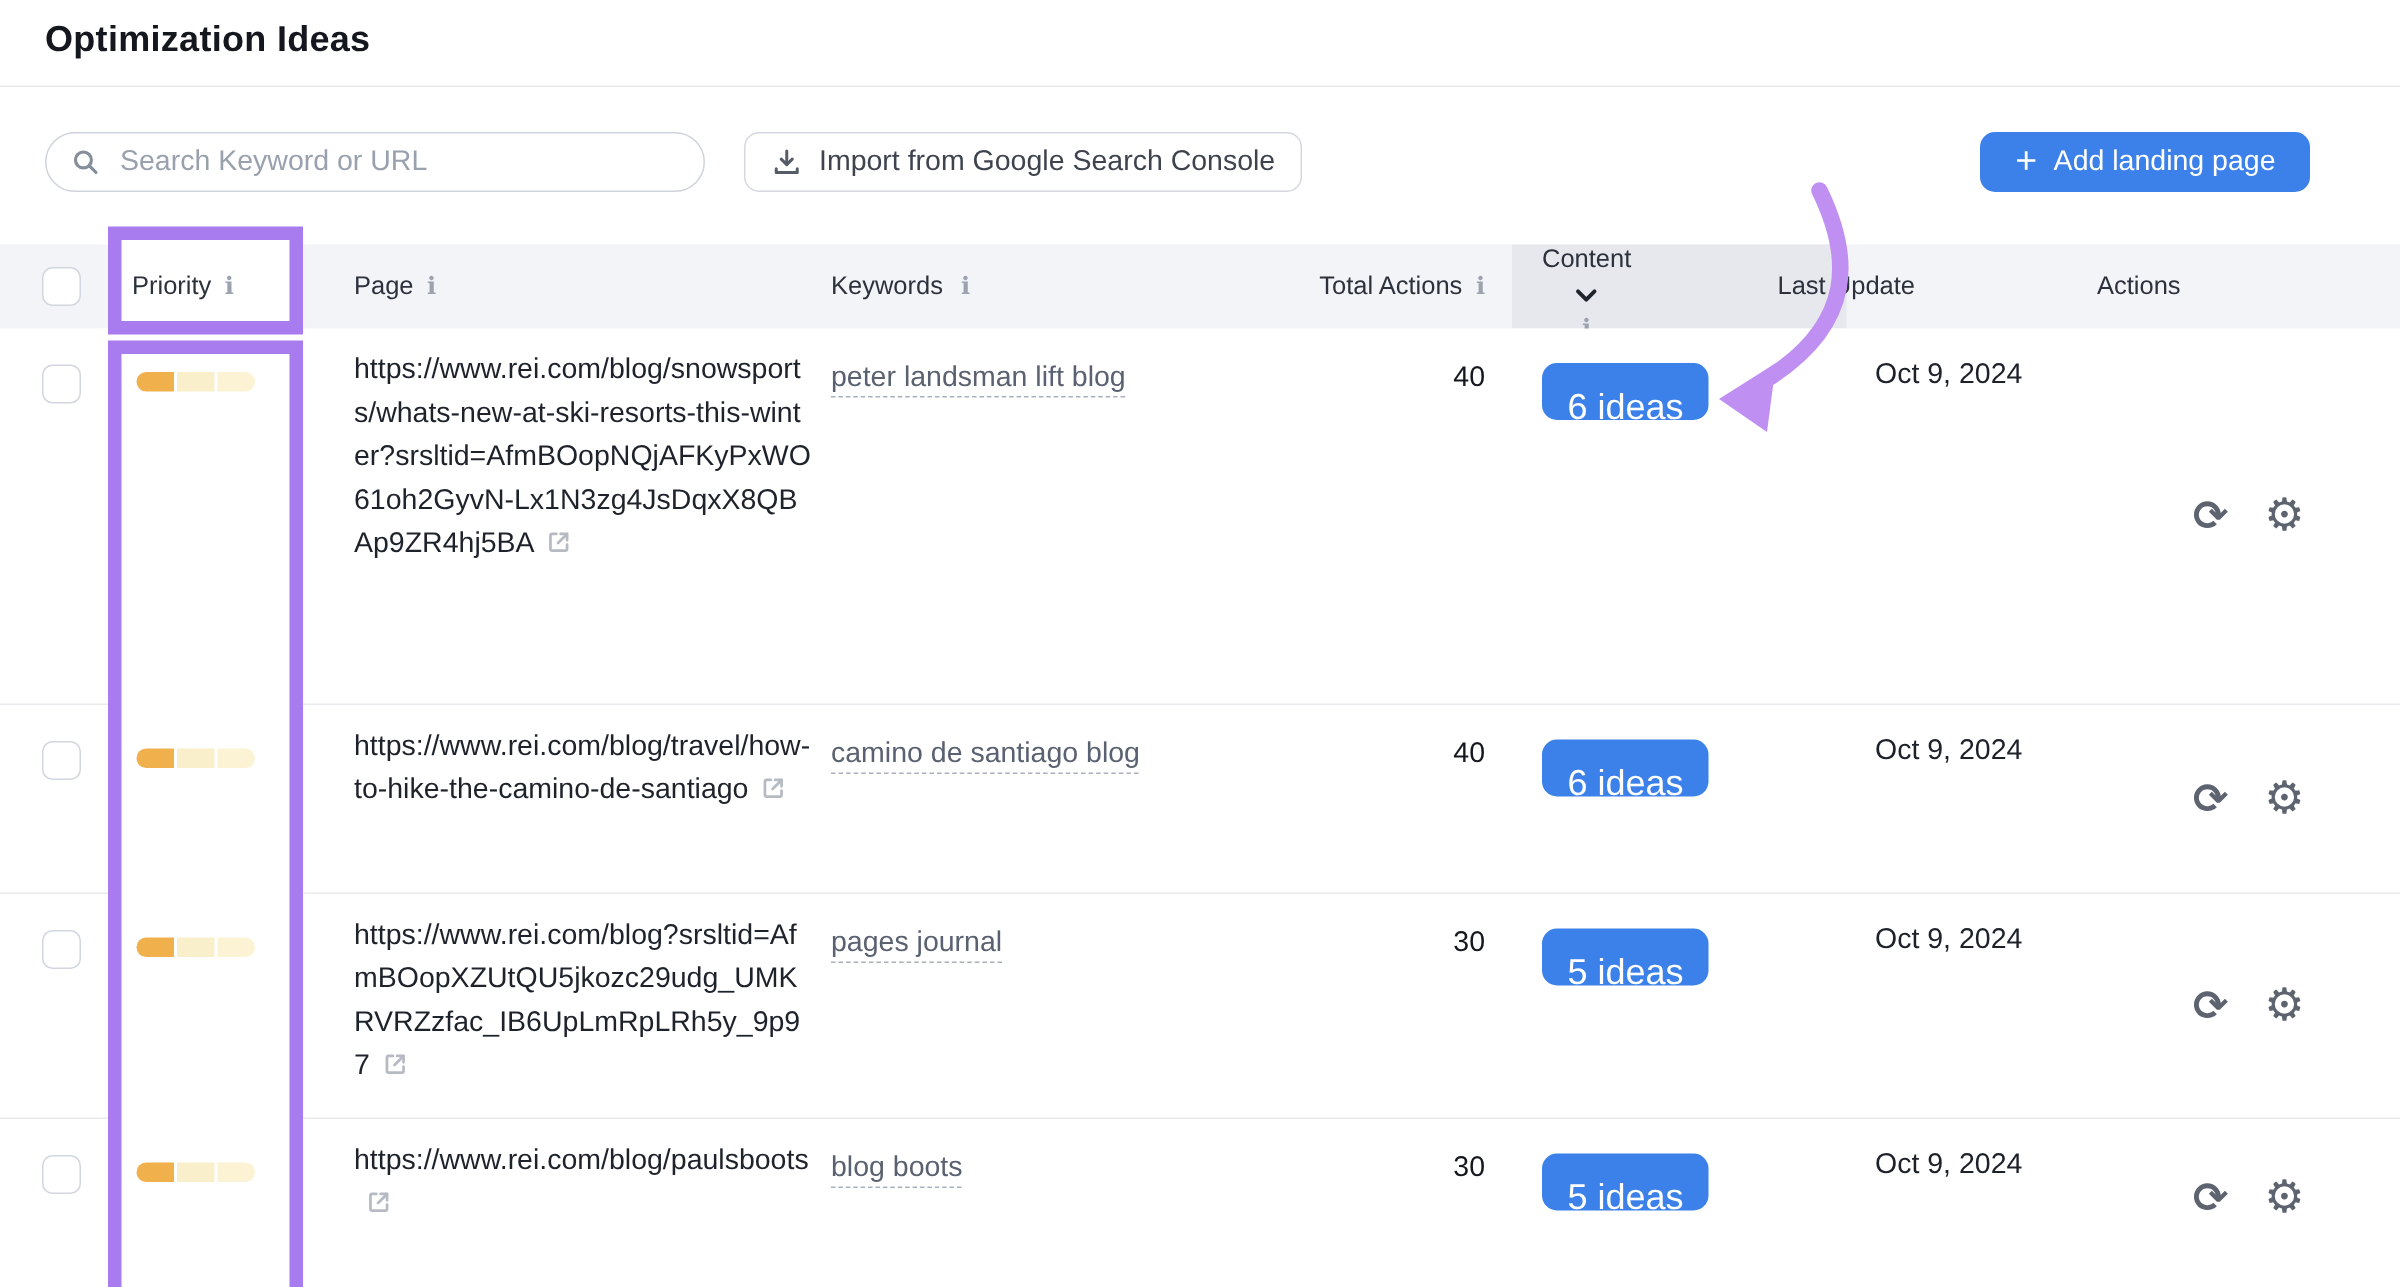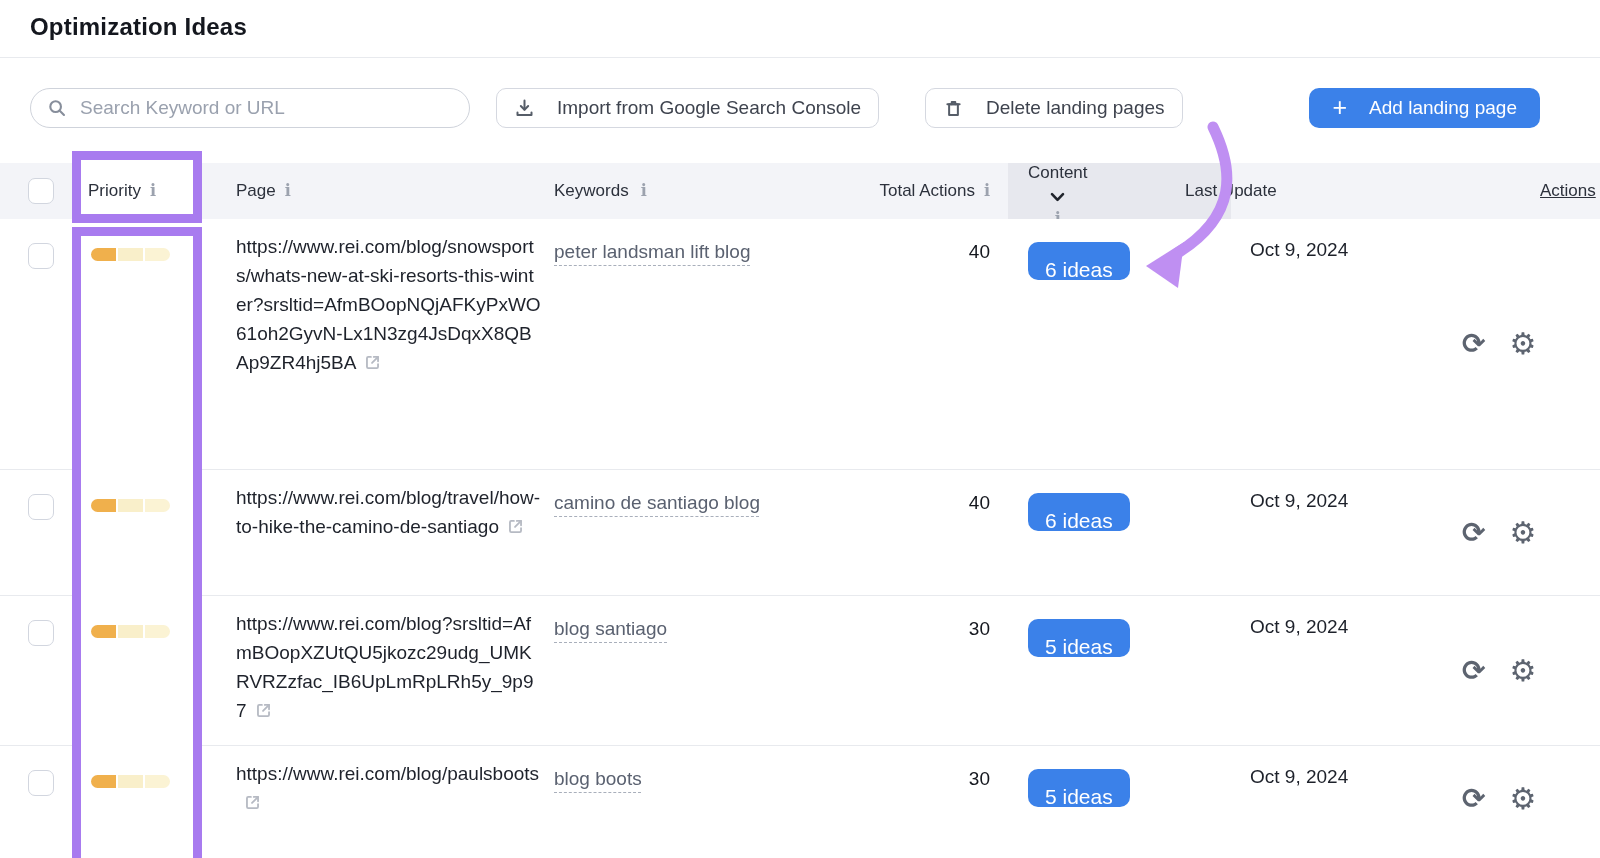--- a/index.html
+++ b/index.html
@@ -8,40 +8,40 @@
 
   
   .titlebar{position:absolute;left:0;top:0;width:1600px;height:57px;border-bottom:1px solid #e8eaee;background:#fff;}
   .page-title{position:absolute;left:30px;top:13px;font-size:24px;font-weight:700;color:#14171e;letter-spacing:.2px;}
 
   
   .search{position:absolute;left:30px;top:88px;width:440px;height:40px;border:1px solid #cfd3db;border-radius:20px;
           display:flex;align-items:center;gap:10px;padding:6px 15px;box-sizing:border-box;background:#fff;}
   .search input{border:0;outline:0;flex:1;font-size:19px;color:#2a2f3a;background:transparent;font-family:inherit;}
   .search input::placeholder{color:#9aa1ae;}
-  .btn{position:absolute;top:88px;height:40px;display:flex;align-items:center;gap:22px;border-radius:10px;
+  .btn{position:absolute;top:88px;height:40px;display:flex;align-items:center;gap:11px;border-radius:10px;
        font-size:19px;box-sizing:border-box;cursor:pointer;font-family:inherit;text-align:center;}
   .btn.outline{background:#fff;border:1px solid #d5d8e0;color:#3e434e;padding:0 17px;}
   .btn-import{left:496px;}
   .btn-delete{left:925px;}
   .btn-add{right:60px;background:#3b81e9;border:none;color:#fff;padding:0 23px;font-weight:500;}
   .plus-glyph{font-size:25px;font-weight:400;line-height:1;margin-top:-2px;}
 
   
   .thead{position:absolute;left:0;top:163px;width:1600px;height:56px;background:#f3f4f8;}
   .content-col-bg{position:absolute;left:1008px;top:0;width:223px;height:56px;background:#e7e8ee;}
   .hcell{position:absolute;top:0;height:56px;display:flex;align-items:center;gap:9px;
          font-size:17px;font-weight:500;color:#2c313c;}
   .h-priority{left:88px;z-index:6;}
   .h-page{left:236px;}
   .h-keywords{left:554px;gap:12px;}
   .h-volume{left:790px;width:200px;justify-content:flex-end;}
   .h-content{left:1028px;flex-direction:column;}
   .h-update{left:1185px;}
-  .h-actions{left:1540px;text-decoration:underline;}
+  .h-actions{left:1398px;}
   .info-icon{font-family:"DejaVu Serif",serif;font-weight:700;font-size:16px;color:#9ca2ae;line-height:1;}
   .sort-icon{display:flex;flex-direction:column;gap:4px;margin-left:3px;}
   .sort-icon i{display:block;height:3px;background:#6a7180;border-radius:1px;}
   .sort-icon i:nth-child(1){width:20px;}
   .sort-icon i:nth-child(2){width:13px;}
   .sort-icon i:nth-child(3){width:7px;}
 
   
   .tbody{position:absolute;left:0;top:219px;width:1600px;}
   .row{position:relative;background:#fff;border-bottom:1px solid #e8eaee;}
@@ -56,21 +56,21 @@
   .seg.e1{background:#f9efca;}
   .seg.e2{background:#fbf3d4;}
   .c-page{position:absolute;left:236px;top:13px;width:306px;font-size:19px;line-height:29px;color:#1e222b;word-break:break-all;}
   .ext-icon{display:inline-block;vertical-align:-3px;margin-left:7px;color:#b6bac3;}
   .c-key{position:absolute;left:554px;top:17px;width:240px;font-size:19px;line-height:31px;}
   .keyword-link{color:#5a6170;cursor:pointer;text-decoration:underline;text-decoration-style:dashed;
                 text-decoration-color:#a9afbb;text-decoration-thickness:1px;text-underline-offset:7px;}
   .c-vol{position:absolute;left:840px;top:22px;width:150px;text-align:right;font-size:19px;font-weight:500;color:#14171e;}
   .c-ideas{position:absolute;left:1028px;top:23px;}
   .ideas-btn{min-width:98px;height:38px;background:#3b81e9;color:#fff;border:none;border-radius:10px;
-             font-size:21px;font-weight:500;padding:16px 17px;box-sizing:border-box;cursor:pointer;font-family:inherit;}
+             font-size:24px;font-weight:500;padding:16px 17px;box-sizing:border-box;cursor:pointer;font-family:inherit;}
   .c-date{position:absolute;left:1250px;top:20px;font-size:19px;color:#1d212a;}
   .c-actions{position:absolute;left:1462px;top:50%;transform:translateY(-50%);display:flex;gap:24px;align-items:center;}
   .r4 .c-actions{top:38px;transform:none;}
   .icon-btn{background:none;border:none;padding:0;cursor:pointer;color:#5d6470;line-height:1;
             font-family:"DejaVu Sans",sans-serif;}
   .refresh-glyph{font-size:28px;font-weight:700;}
   .gear-glyph{font-size:30px;}
 
   
   .hl-box-header{position:absolute;left:72px;top:151px;width:130px;height:72px;background:#fff;
@@ -104,30 +104,20 @@
     <span style="color:#565d68;display:flex;">
       <svg width="21" height="21" viewBox="0 0 24 24" class="svg-stroke">
           <path d="M12 3v10"></path>
           <path d="M7.8 9.2 12 13.4 16.2 9.2"></path>
           <path d="M4 16.5v3h16v-3"></path>
         </svg>
     </span>
     <span>Import from Google Search Console</span>
   </button>
 
-  <button class="btn outline btn-delete">
-    <span style="color:#565d68;display:flex;">
-      <svg width="21" height="21" viewBox="0 0 24 24" class="svg-stroke">
-          <path d="M10 7V4.6h4V7"></path>
-          <path d="M5 7.2h14"></path>
-          <path d="M7 7.2h10v12.2H7z"></path>
-        </svg>
-    </span>
-    <span>Delete landing pages</span>
-  </button>
 
   <button class="btn btn-add">
     <span class="plus-glyph">+</span>
     <span>Add landing page</span>
   </button>
 
   <div class="thead">
     <div class="content-col-bg"></div>
     <div class="hcell" style="left:28px;">
         <span class="checkbox"></span>
@@ -233,21 +223,21 @@
           <span class="seg e1"></span>
           <span class="seg e2"></span>
         </div>
       <div class="c-page">
         <span>https://www.rei.com/blog?srsltid=AfmBOopXZUtQU5jkozc29udg_UMKRVRZzfac_IB6UpLmRpLRh5y_9p97</span><span class="ext-icon"><svg width="19" height="19" viewBox="0 0 24 24" class="svg-stroke">
               <path d="M10 5H6.6A1.6 1.6 0 0 0 5 6.6v10.8A1.6 1.6 0 0 0 6.6 19h10.8a1.6 1.6 0 0 0 1.6-1.6V14"></path>
               <path d="M13.6 5H19v5.4"></path>
               <path d="M19 5l-7.6 7.6"></path>
             </svg></span>
       </div>
-      <div class="c-key"><span class="keyword-link">blog santiago</span></div>
+      <div class="c-key"><span class="keyword-link">pages journal</span></div>
       <div class="c-vol">30</div>
       <div class="c-ideas"><button class="ideas-btn">5 ideas</button></div>
       <div class="c-date">Oct 9, 2024</div>
       <div class="c-actions">
         <button class="icon-btn refresh-glyph">⟳</button>
         <button class="icon-btn gear-glyph">⚙</button>
       </div>
     </div>
 
     <div class="row r4">

